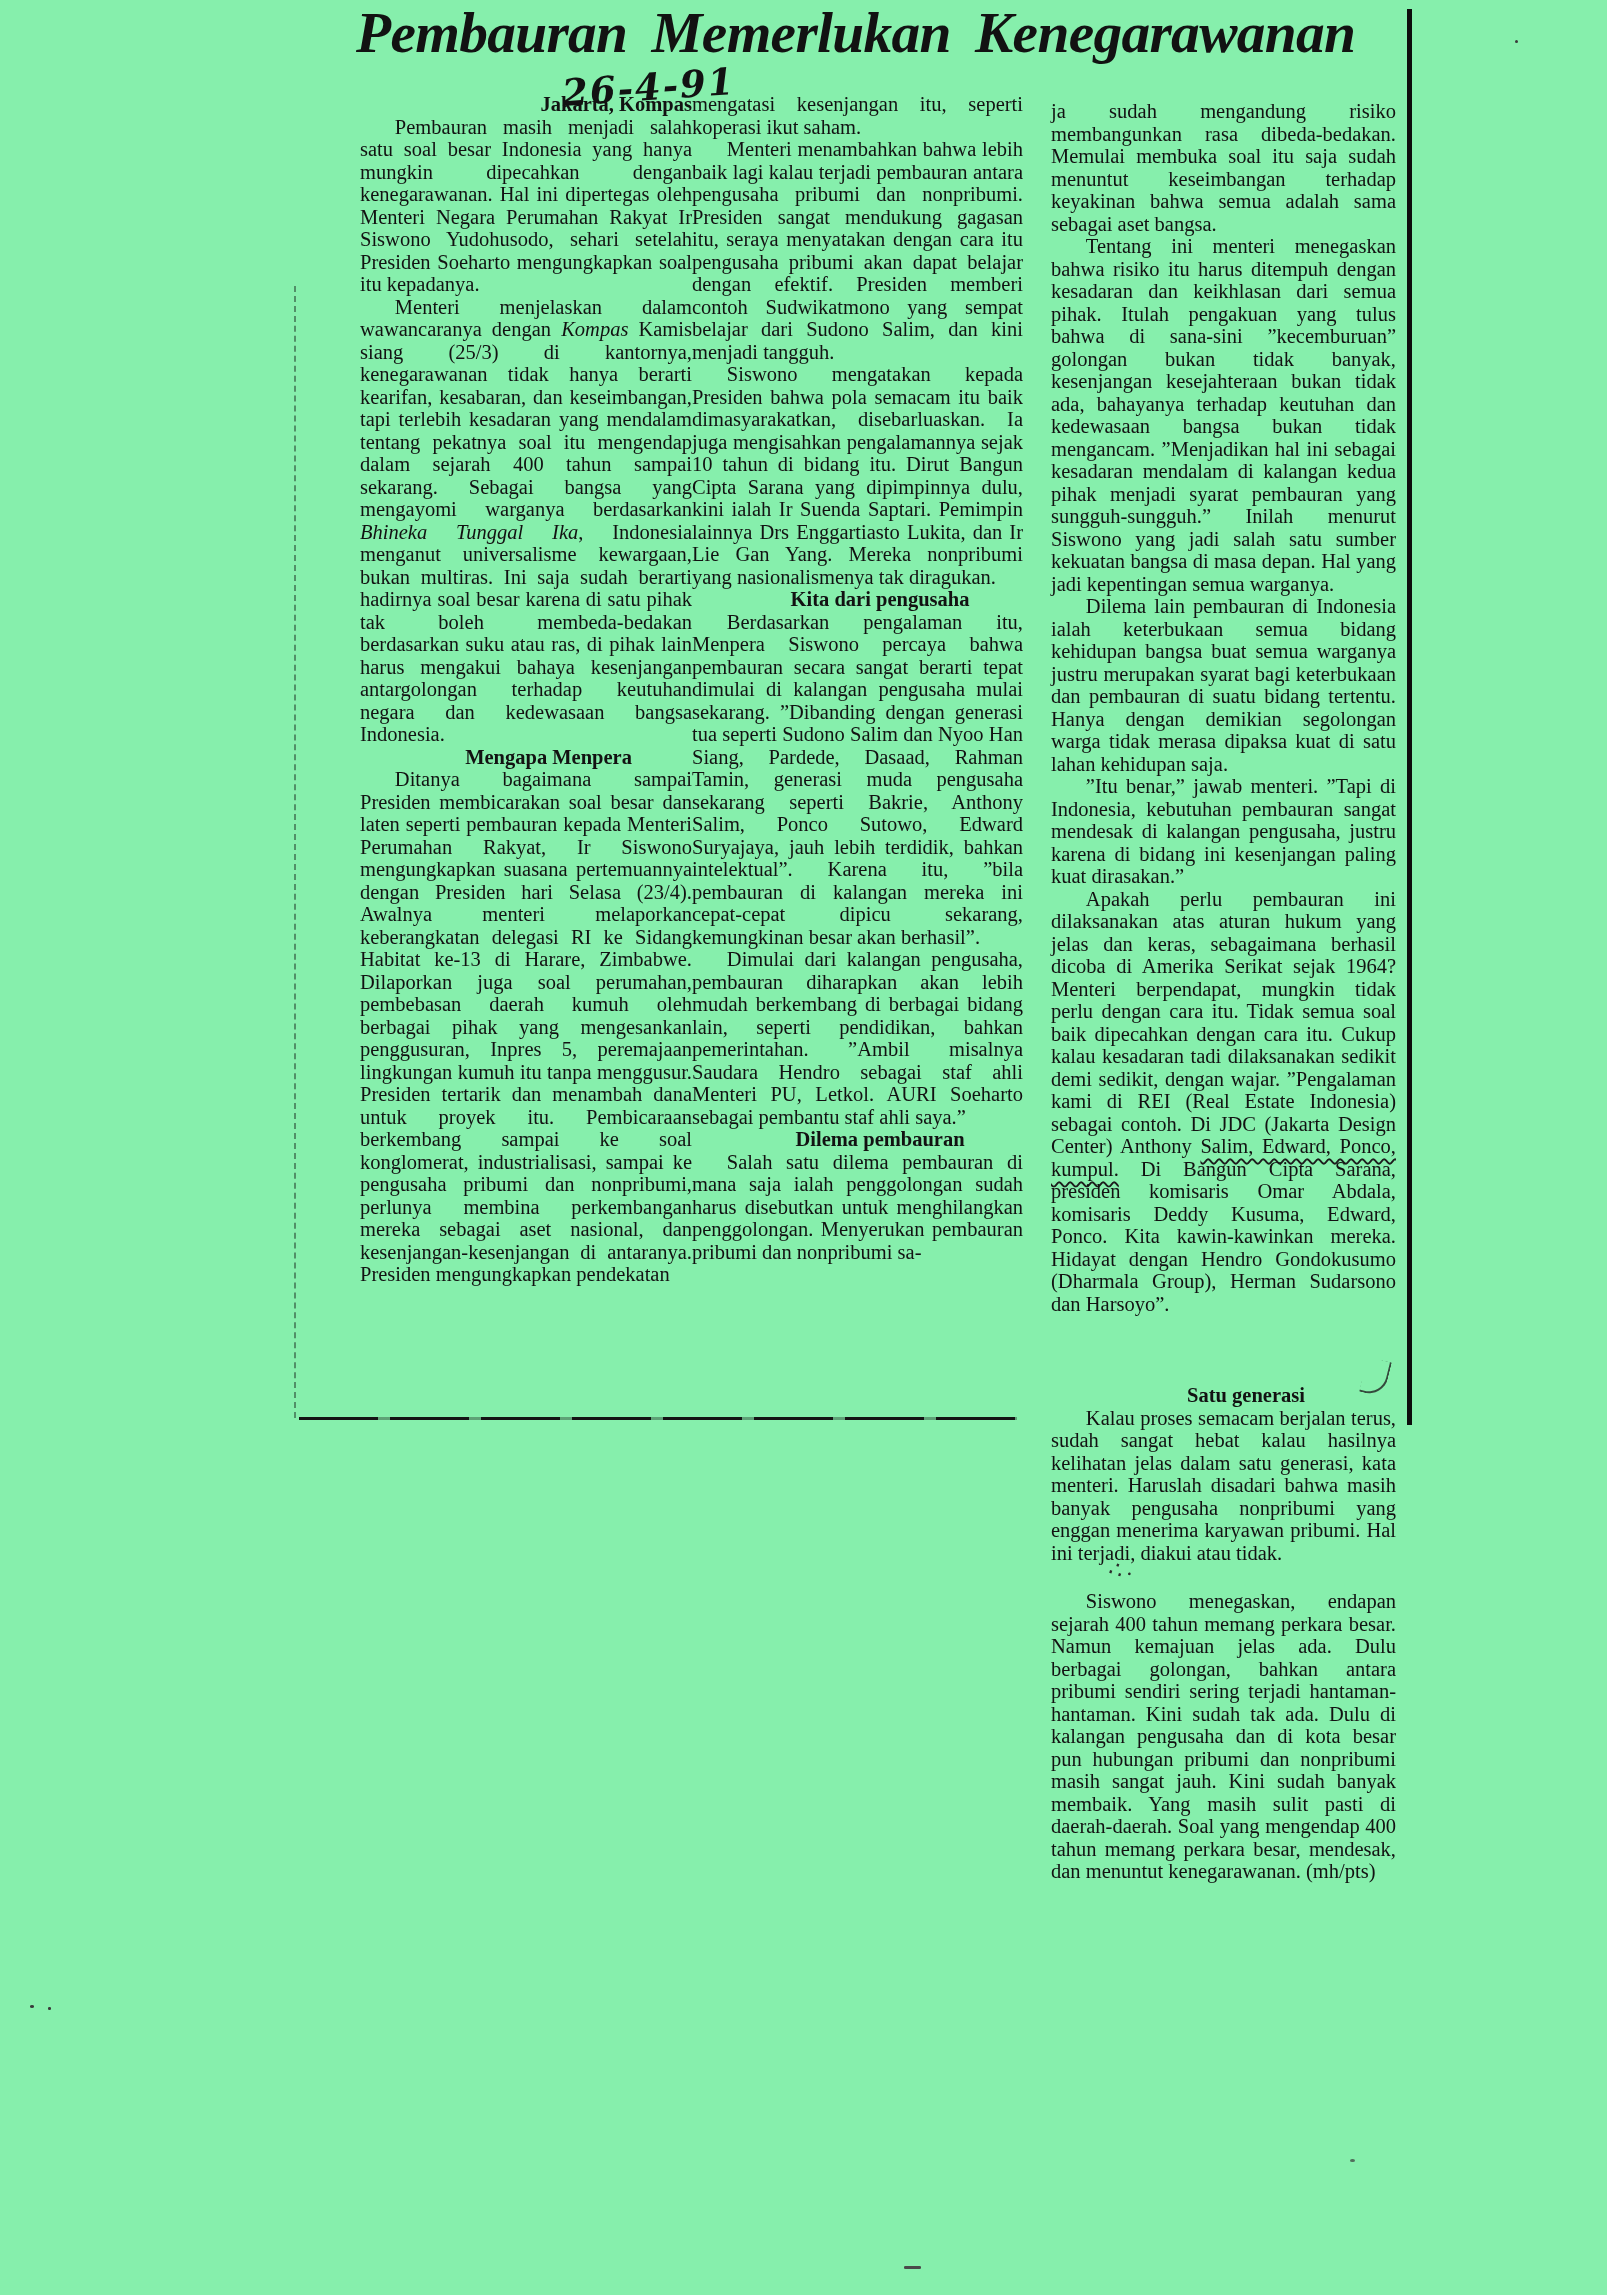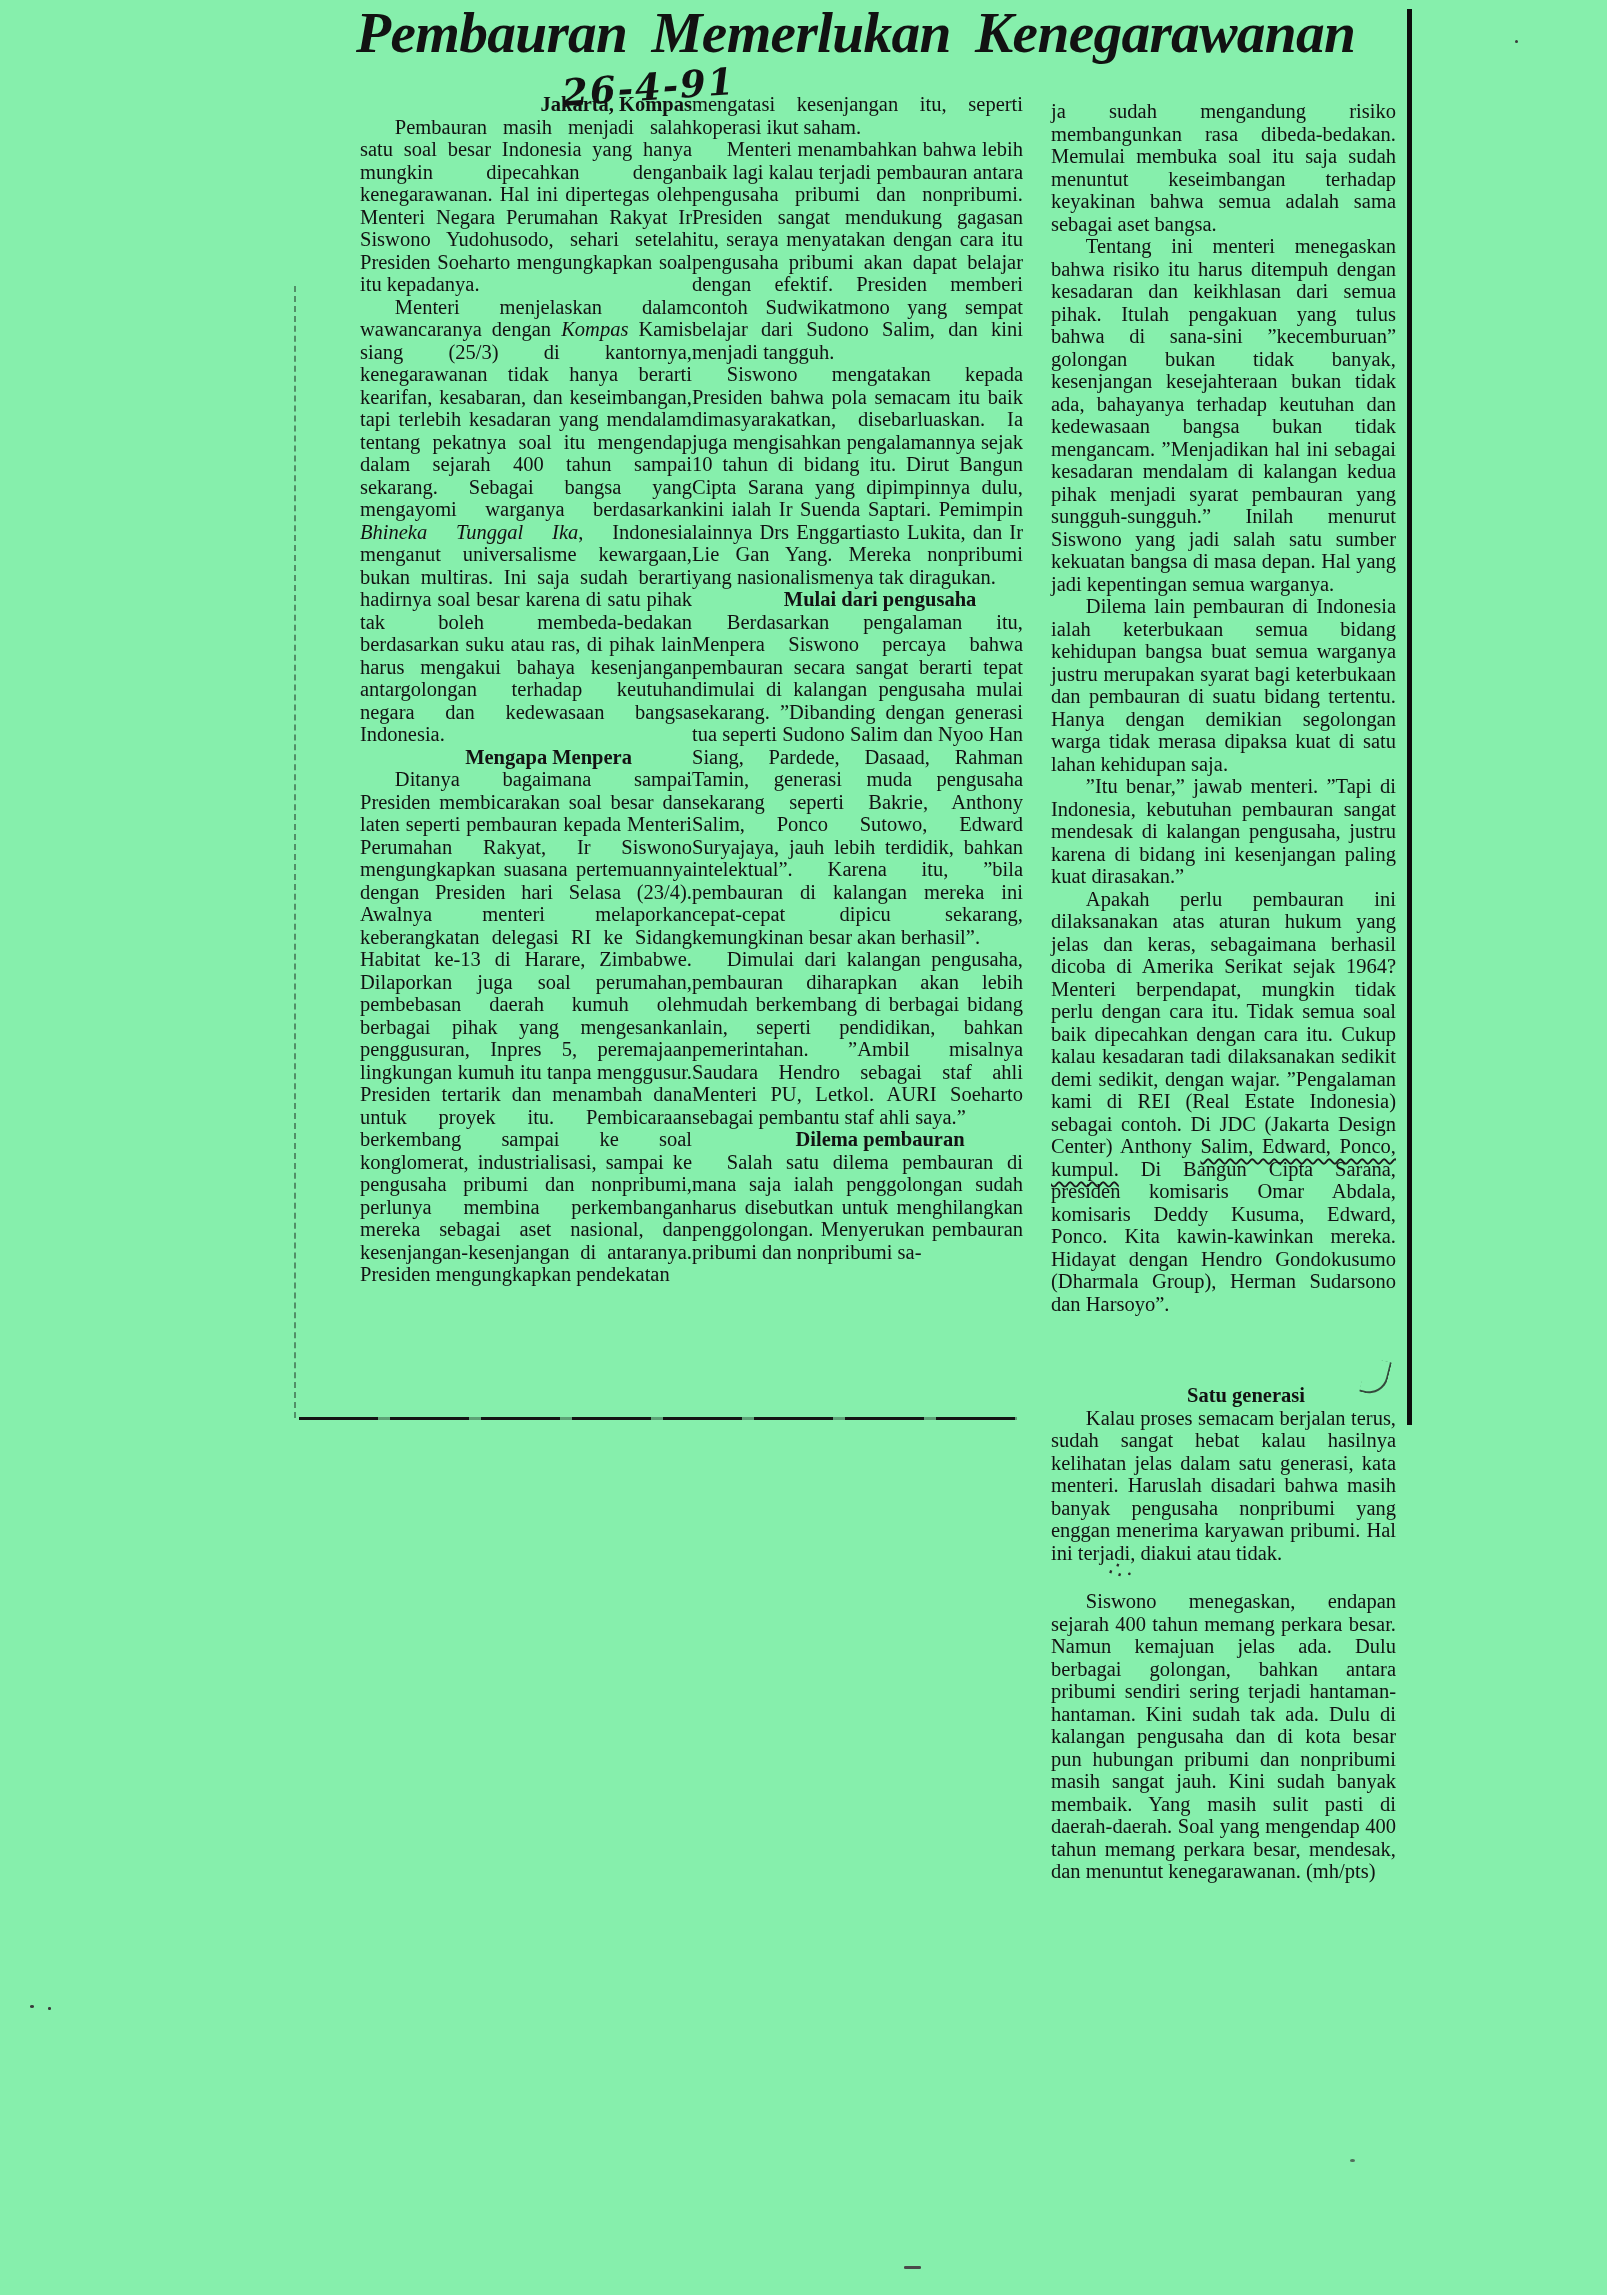--- a/index.html
+++ b/index.html
@@ -102,21 +102,21 @@
     <p class="para indent">Pembauran masih menjadi salah satu soal besar Indonesia yang hanya mungkin dipecahkan dengan kenegarawanan. Hal ini dipertegas oleh Menteri Negara Perumahan Rakyat Ir Siswono Yudohusodo, sehari setelah Presiden Soeharto mengungkapkan soal itu kepadanya.</p>
     <p class="para indent"><span>Menteri menjelaskan dalam wawancaranya dengan </span><span class="it">Kompas</span><span> Kamis siang (25/3) di kantornya, kenegarawanan tidak hanya berarti kearifan, kesabaran, dan keseimbangan, tapi terlebih kesadaran yang mendalam tentang pekatnya soal itu mengendap dalam sejarah 400 tahun sampai sekarang. Sebagai bangsa yang mengayomi warganya berdasarkan </span><span class="it">Bhineka Tunggal Ika</span><span>, Indonesia menganut universalisme kewargaan, bukan multiras. Ini saja sudah berarti hadirnya soal besar karena di satu pihak tak boleh membeda-bedakan berdasarkan suku atau ras, di pihak lain harus mengakui bahaya kesenjangan antargolongan terhadap keutuhan negara dan kedewasaan bangsa Indonesia.</span></p>
     <h3 class="subhead">Mengapa Menpera</h3>
     <p class="para indent">Ditanya bagaimana sampai Presiden membicarakan soal besar dan laten seperti pembauran kepada Menteri Perumahan Rakyat, Ir Siswono mengungkapkan suasana pertemuannya dengan Presiden hari Selasa (23/4). Awalnya menteri melaporkan keberangkatan delegasi RI ke Sidang Habitat ke-13 di Harare, Zimbabwe. Dilaporkan juga soal perumahan, pembebasan daerah kumuh oleh berbagai pihak yang mengesankan penggusuran, Inpres 5, peremajaan lingkungan kumuh itu tanpa menggusur. Presiden tertarik dan menambah dana untuk proyek itu. Pembicaraan berkembang sampai ke soal konglomerat, industrialisasi, sampai ke pengusaha pribumi dan nonpribumi, perlunya membina perkembangan mereka sebagai aset nasional, dan kesenjangan-kesenjangan di antaranya. Presiden mengungkapkan pendekatan</p>
   </div>
 
   <div class="col col-2">
     <p class="para">mengatasi kesenjangan itu, seperti koperasi ikut saham.</p>
     <p class="para indent">Menteri menambahkan bahwa lebih baik lagi kalau terjadi pembauran antara pengusaha pribumi dan nonpribumi. Presiden sangat mendukung gagasan itu, seraya menyatakan dengan cara itu pengusaha pribumi akan dapat belajar dengan efektif. Presiden memberi contoh Sudwikatmono yang sempat belajar dari Sudono Salim, dan kini menjadi tangguh.</p>
     <p class="para indent">Siswono mengatakan kepada Presiden bahwa pola semacam itu baik dimasyarakatkan, disebarluaskan. Ia juga mengisahkan pengalamannya sejak 10 tahun di bidang itu. Dirut Bangun Cipta Sarana yang dipimpinnya dulu, kini ialah Ir Suenda Saptari. Pemimpin lainnya Drs Enggartiasto Lukita, dan Ir Lie Gan Yang. Mereka nonpribumi yang nasionalismenya tak diragukan.</p>
-    <h3 class="subhead">Mulai dari pengusaha</h3>
+    <h3 class="subhead">Kita dari pengusaha</h3>
     <p class="para indent">Berdasarkan pengalaman itu, Menpera Siswono percaya bahwa pembauran secara sangat berarti tepat dimulai di kalangan pengusaha mulai sekarang. ”Dibanding dengan generasi tua seperti Sudono Salim dan Nyoo Han Siang, Pardede, Dasaad, Rahman Tamin, generasi muda pengusaha sekarang seperti Bakrie, Anthony Salim, Ponco Sutowo, Edward Suryajaya, jauh lebih terdidik, bahkan intelektual”. Karena itu, ”bila pembauran di kalangan mereka ini cepat-cepat dipicu sekarang, kemungkinan besar akan berhasil”.</p>
     <p class="para indent">Dimulai dari kalangan pengusaha, pembauran diharapkan akan lebih mudah berkembang di berbagai bidang lain, seperti pendidikan, bahkan pemerintahan. ”Ambil misalnya Saudara Hendro sebagai staf ahli Menteri PU, Letkol. AURI Soeharto sebagai pembantu staf ahli saya.”</p>
     <h3 class="subhead">Dilema pembauran</h3>
     <p class="para indent">Salah satu dilema pembauran di mana saja ialah penggolongan sudah harus disebutkan untuk menghilangkan penggolongan. Menyerukan pembauran pribumi dan nonpribumi sa-</p>
   </div>
 
   <div class="col col-3">
     <p class="para">ja sudah mengandung risiko membangunkan rasa dibeda-bedakan. Memulai membuka soal itu saja sudah menuntut keseimbangan terhadap keyakinan bahwa semua adalah sama sebagai aset bangsa.</p>
     <p class="para indent">Tentang ini menteri menegaskan bahwa risiko itu harus ditempuh dengan kesadaran dan keikhlasan dari semua pihak. Itulah pengakuan yang tulus bahwa di sana-sini ”kecemburuan” golongan bukan tidak banyak, kesenjangan kesejahteraan bukan tidak ada, bahayanya terhadap keutuhan dan kedewasaan bangsa bukan tidak mengancam. ”Menjadikan hal ini sebagai kesadaran mendalam di kalangan kedua pihak menjadi syarat pembauran yang sungguh-sungguh.” Inilah menurut Siswono yang jadi salah satu sumber kekuatan bangsa di masa depan. Hal yang jadi kepentingan semua warganya.</p>
     <p class="para indent">Dilema lain pembauran di Indonesia ialah keterbukaan semua bidang kehidupan bangsa buat semua warganya justru merupakan syarat bagi keterbukaan dan pembauran di suatu bidang tertentu. Hanya dengan demikian segolongan warga tidak merasa dipaksa kuat di satu lahan kehidupan saja.</p>

